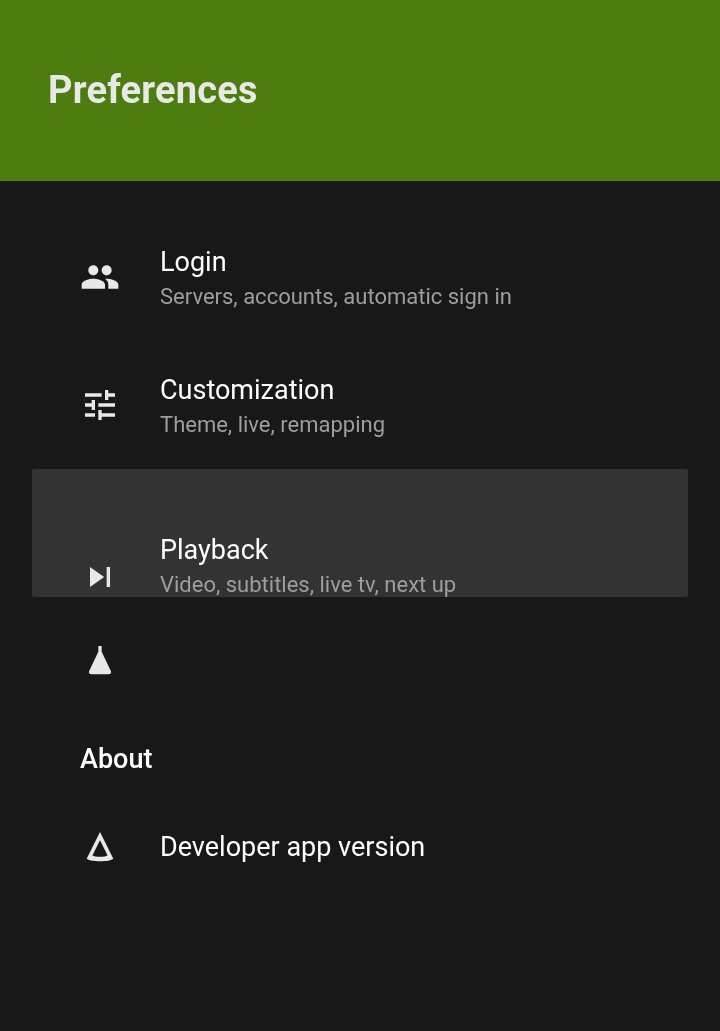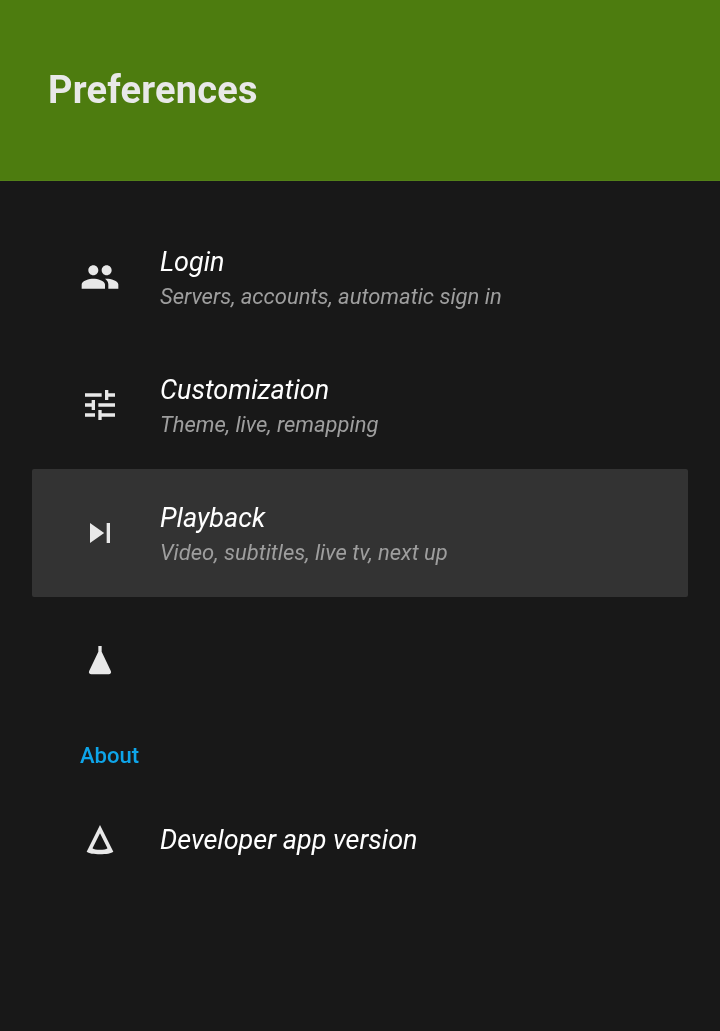--- a/index.html
+++ b/index.html
@@ -29,25 +29,25 @@
     background: #181818;
     padding: 32px;
     min-height: 850px;
   }
   .pref-item {
     display: flex;
     align-items: center;
     height: 128px;
     padding: 0 48px 0 48px;
     cursor: pointer;
-    font-style: italic;
   }
   .pref-item.selected {
     background: #333333;
     border-radius: 2px;
+    align-items: flex-end;
   }
   .pref-icon {
     width: 80px;
     flex-shrink: 0;
     display: flex;
     align-items: center;
     justify-content: flex-start;
   }
   .pref-icon svg {
     width: 40px;
@@ -64,23 +64,23 @@
     font-weight: 400;
     color: #ffffff;
   }
   .pref-sub {
     font-size: 22px;
     font-weight: 400;
     color: #9e9e9e;
   }
   .section-label {
     padding: 18px 48px 8px 48px;
-    font-size: 22px;
+    font-size: 27px;
     font-weight: 500;
-    color: #0ea5e9;
+    color: #ffffff;
   }
 </style>
 </head>
 <body>
 
 <div class="header">
   <h1>Preferences</h1>
 </div>
 
 <div class="content">

